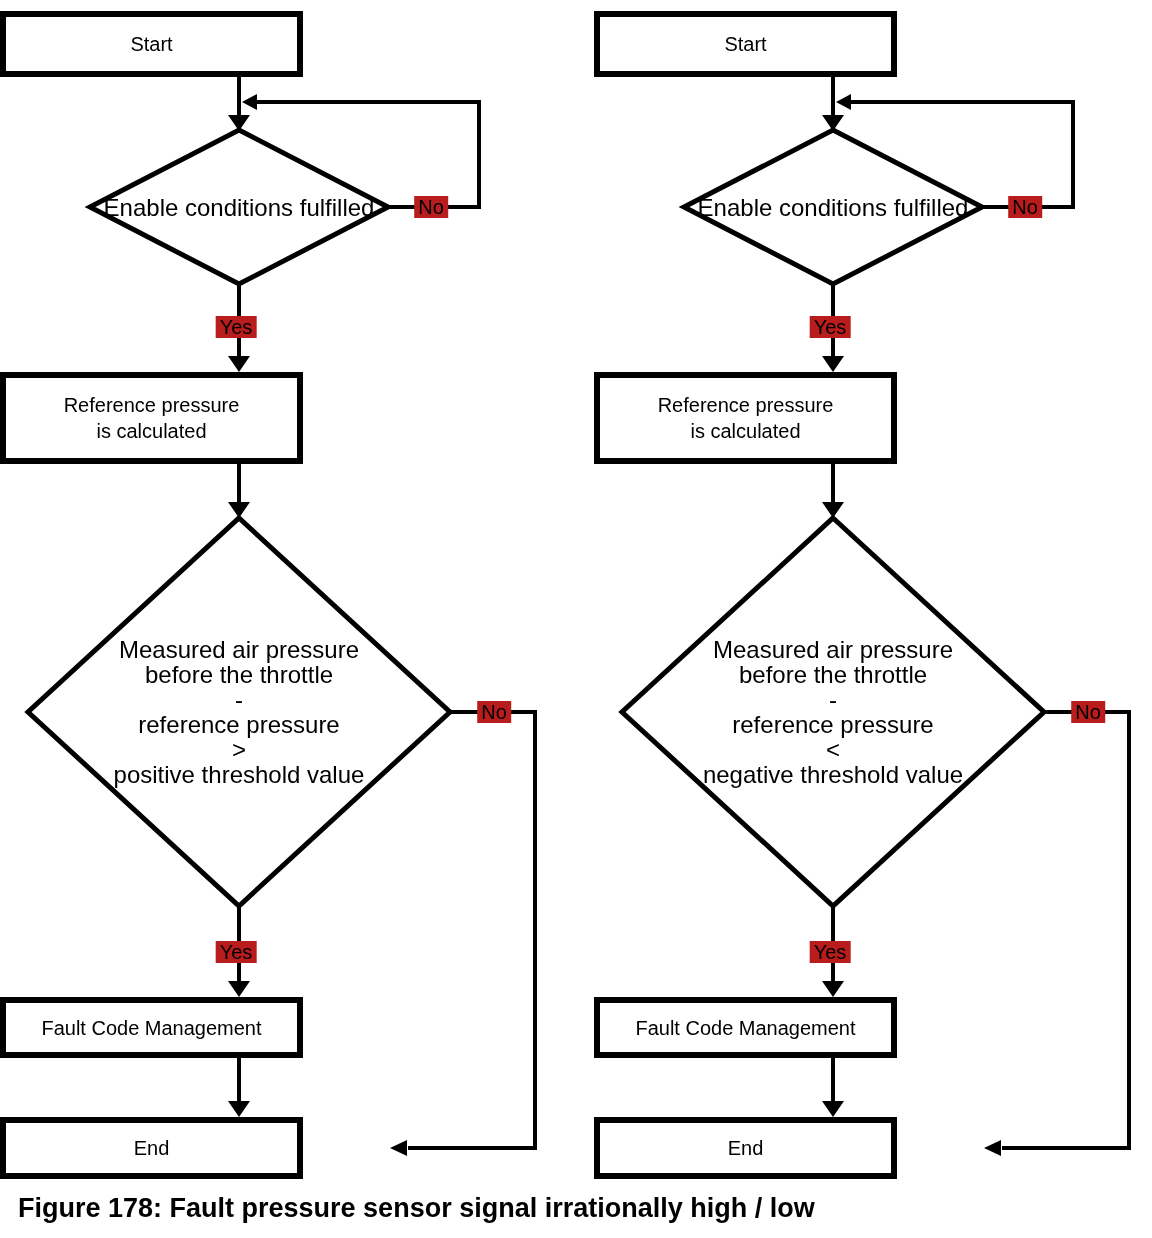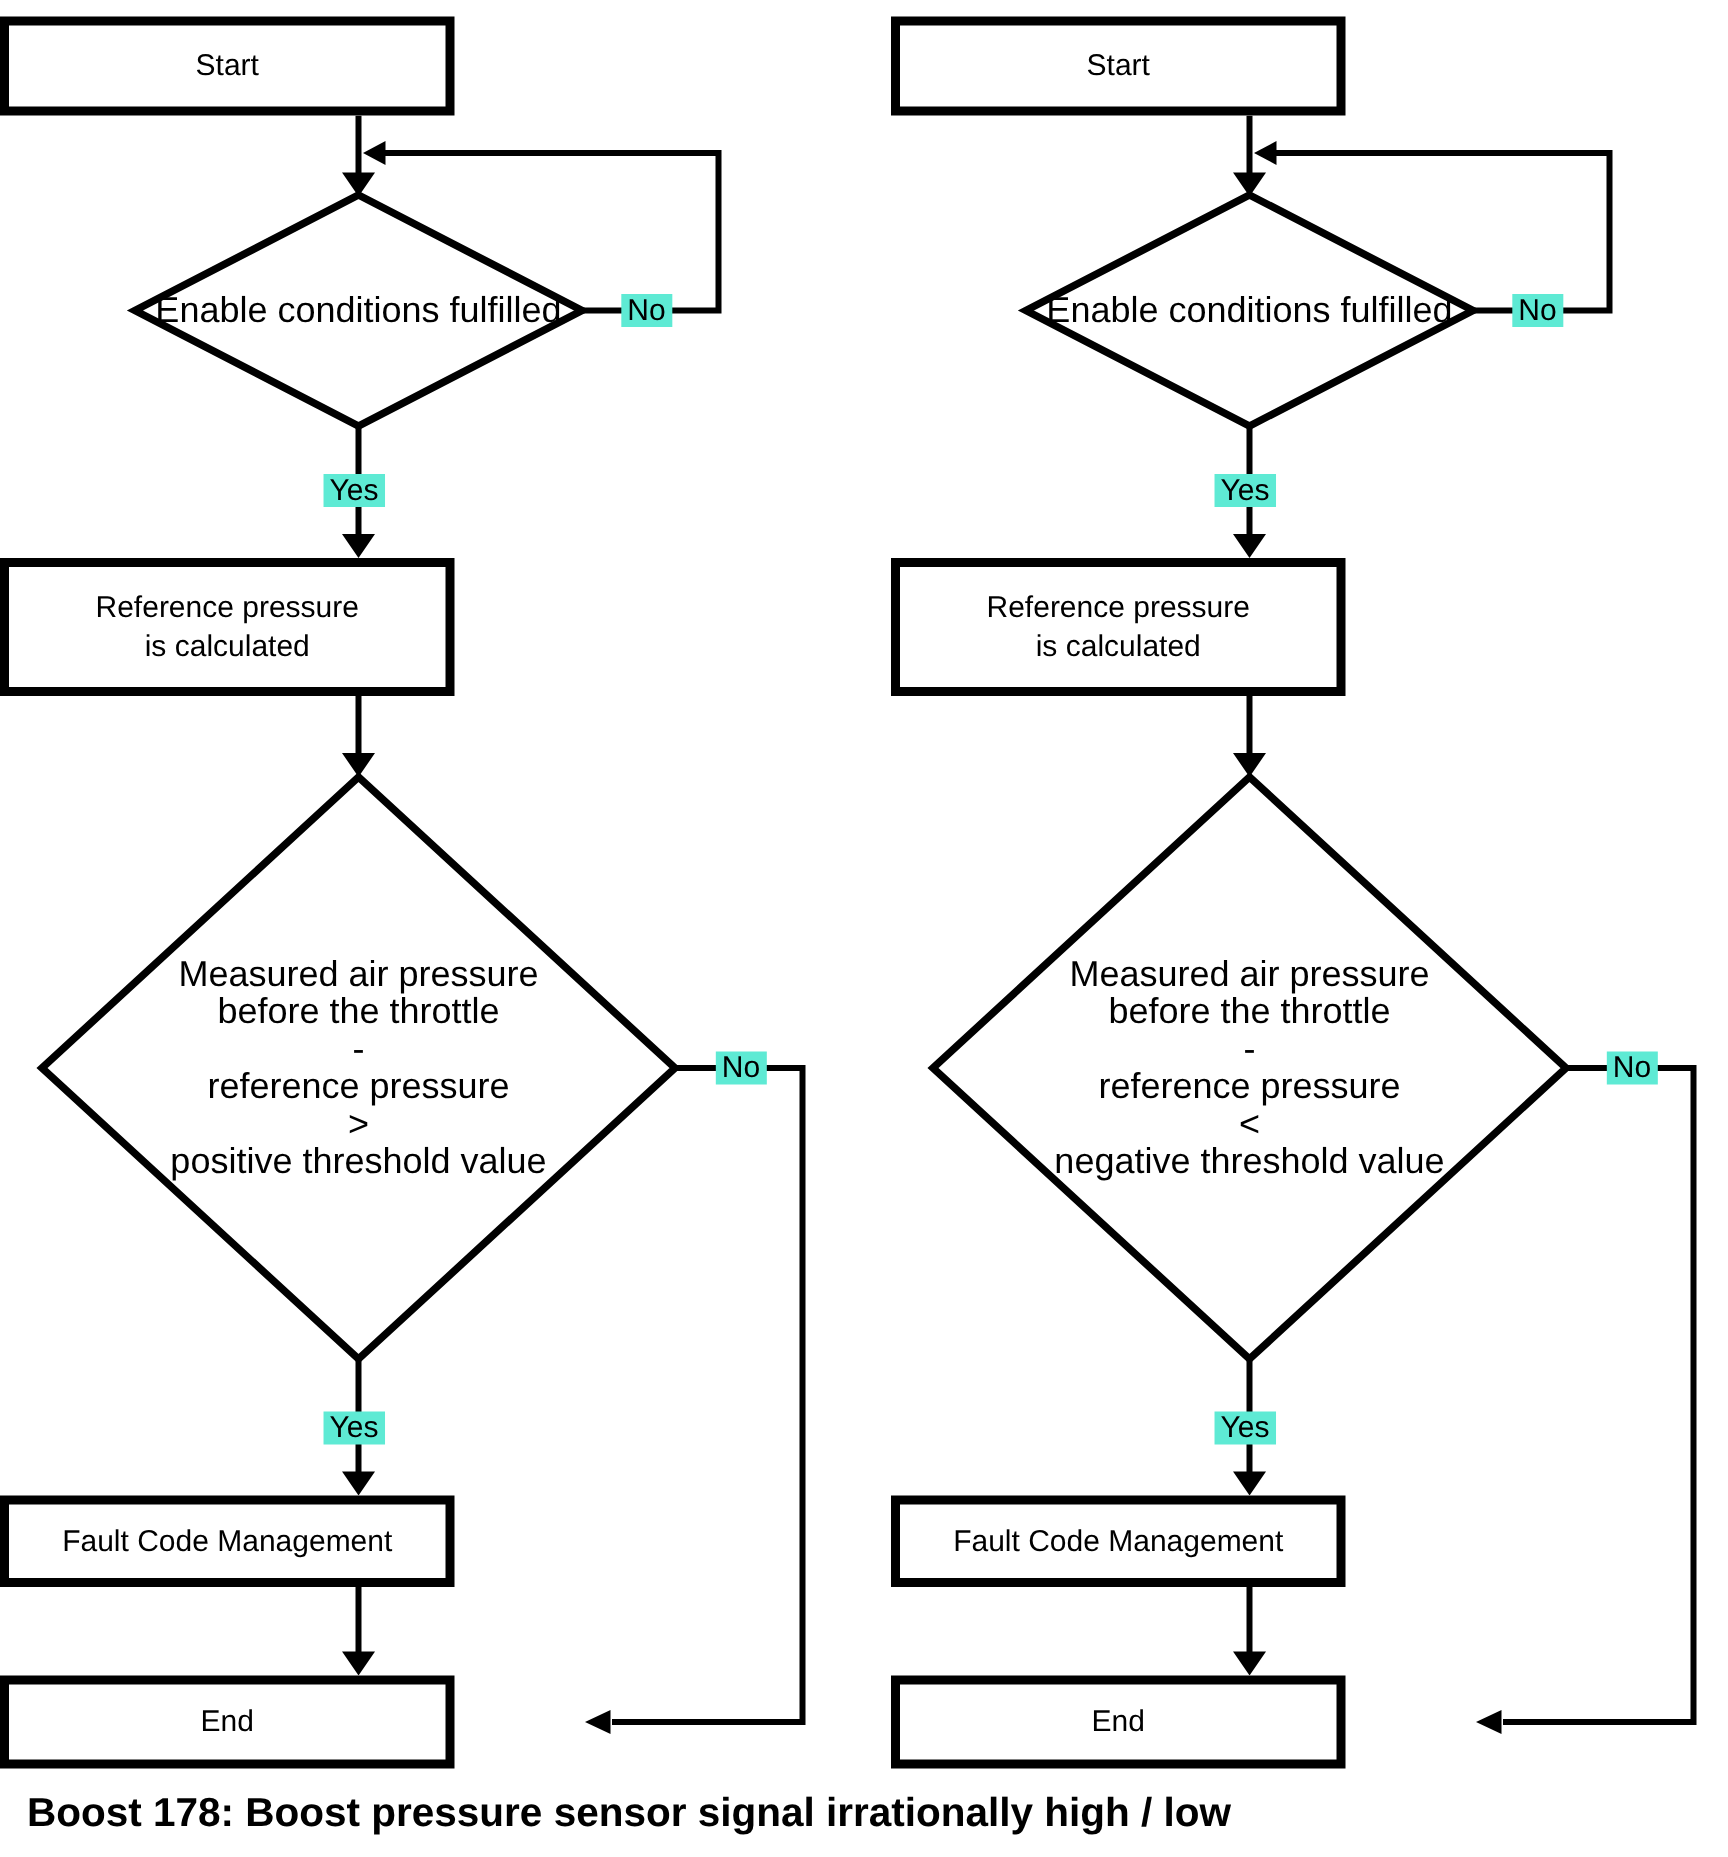--- a/index.html
+++ b/index.html
@@ -42,21 +42,21 @@
     transform: translate(-50%, -50%);
     text-align: center;
     font-size: 24px;
     line-height: 25px;
     white-space: pre-line;
     pointer-events: none;
   }
   .edge-label {
     position: absolute;
     transform: translate(-50%, -50%);
-    background: #5eead4;
+    background: #b91c1c;
     padding: 0 4px;
     font-size: 20px;
     line-height: 22px;
     text-align: center;
   }
   .chart {
     position: absolute;
     top: 0;
     width: 576px;
     height: 1190px;
@@ -172,14 +172,14 @@
 negative threshold value</div>
 
     <div class="edge-label" style="left:494px; top:712px;">No</div>
     <div class="edge-label" style="left:236px; top:952px;">Yes</div>
 
     <div class="node w" style="top:997px; height:61px;">Fault Code Management</div>
 
     <div class="node w" style="top:1117px; height:62px;">End</div>
   </div>
 
-  <div class="caption">Boost 178: Boost pressure sensor signal irrationally high / low</div>
+  <div class="caption">Figure 178: Fault pressure sensor signal irrationally high / low</div>
 </div>
 
 </body></html>

